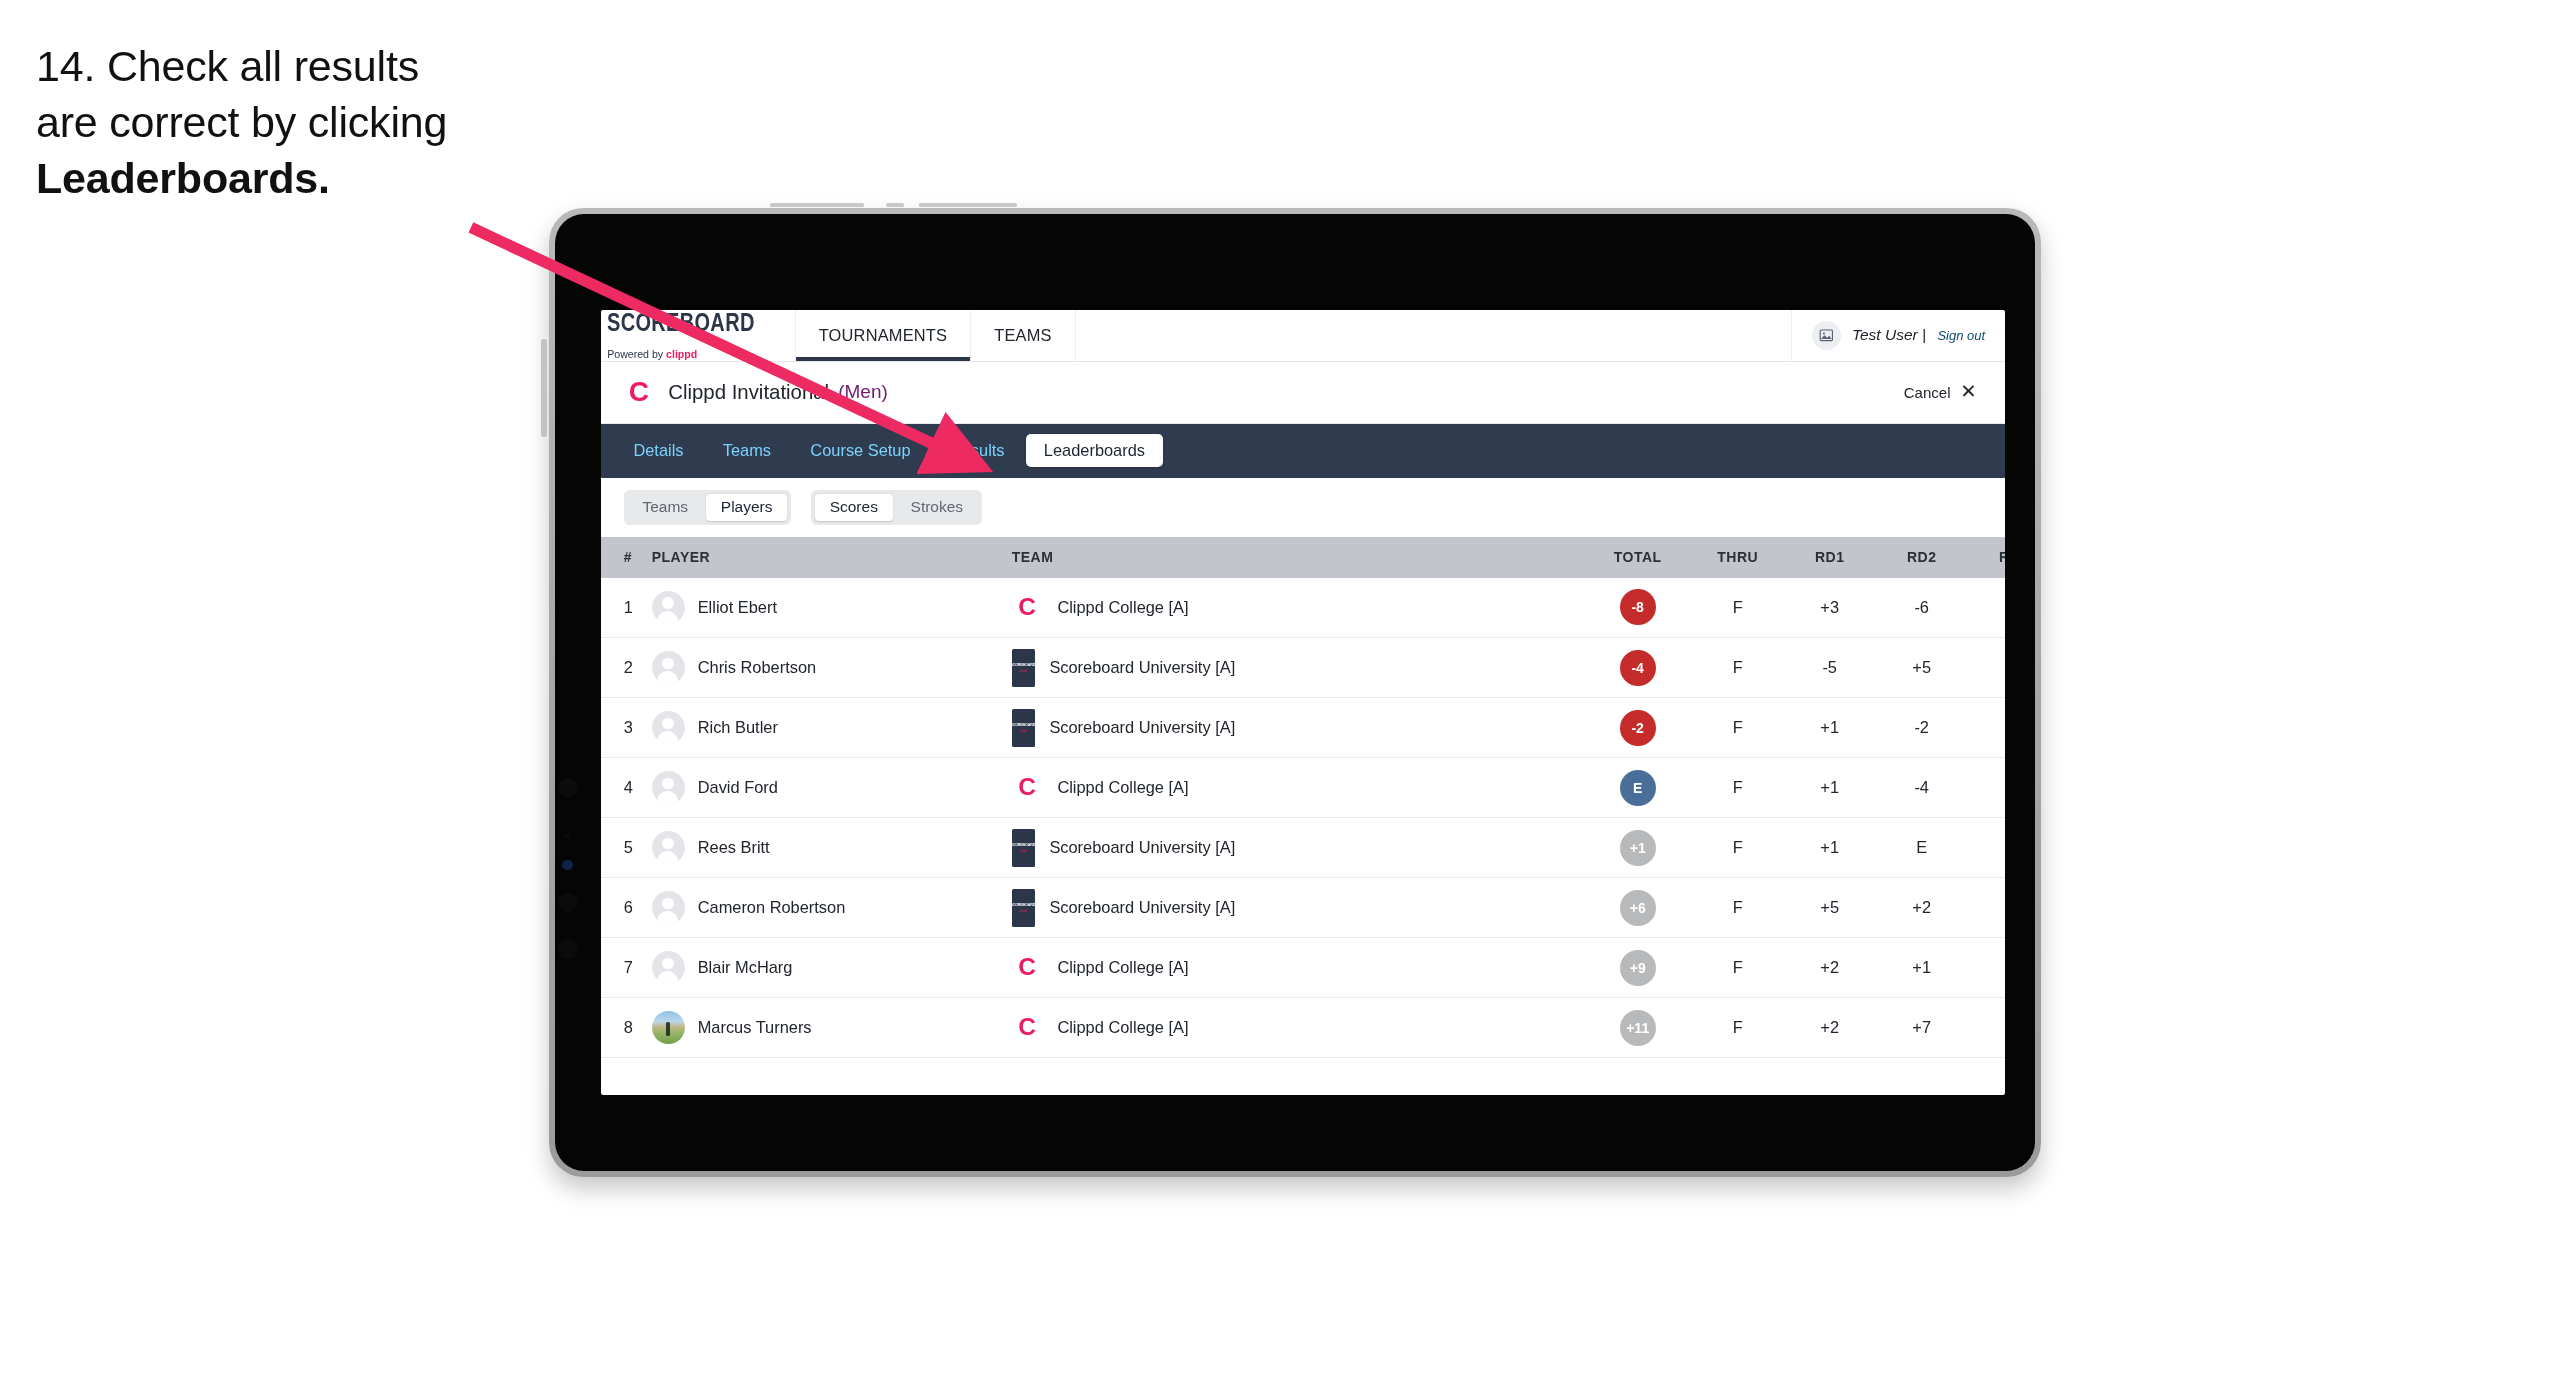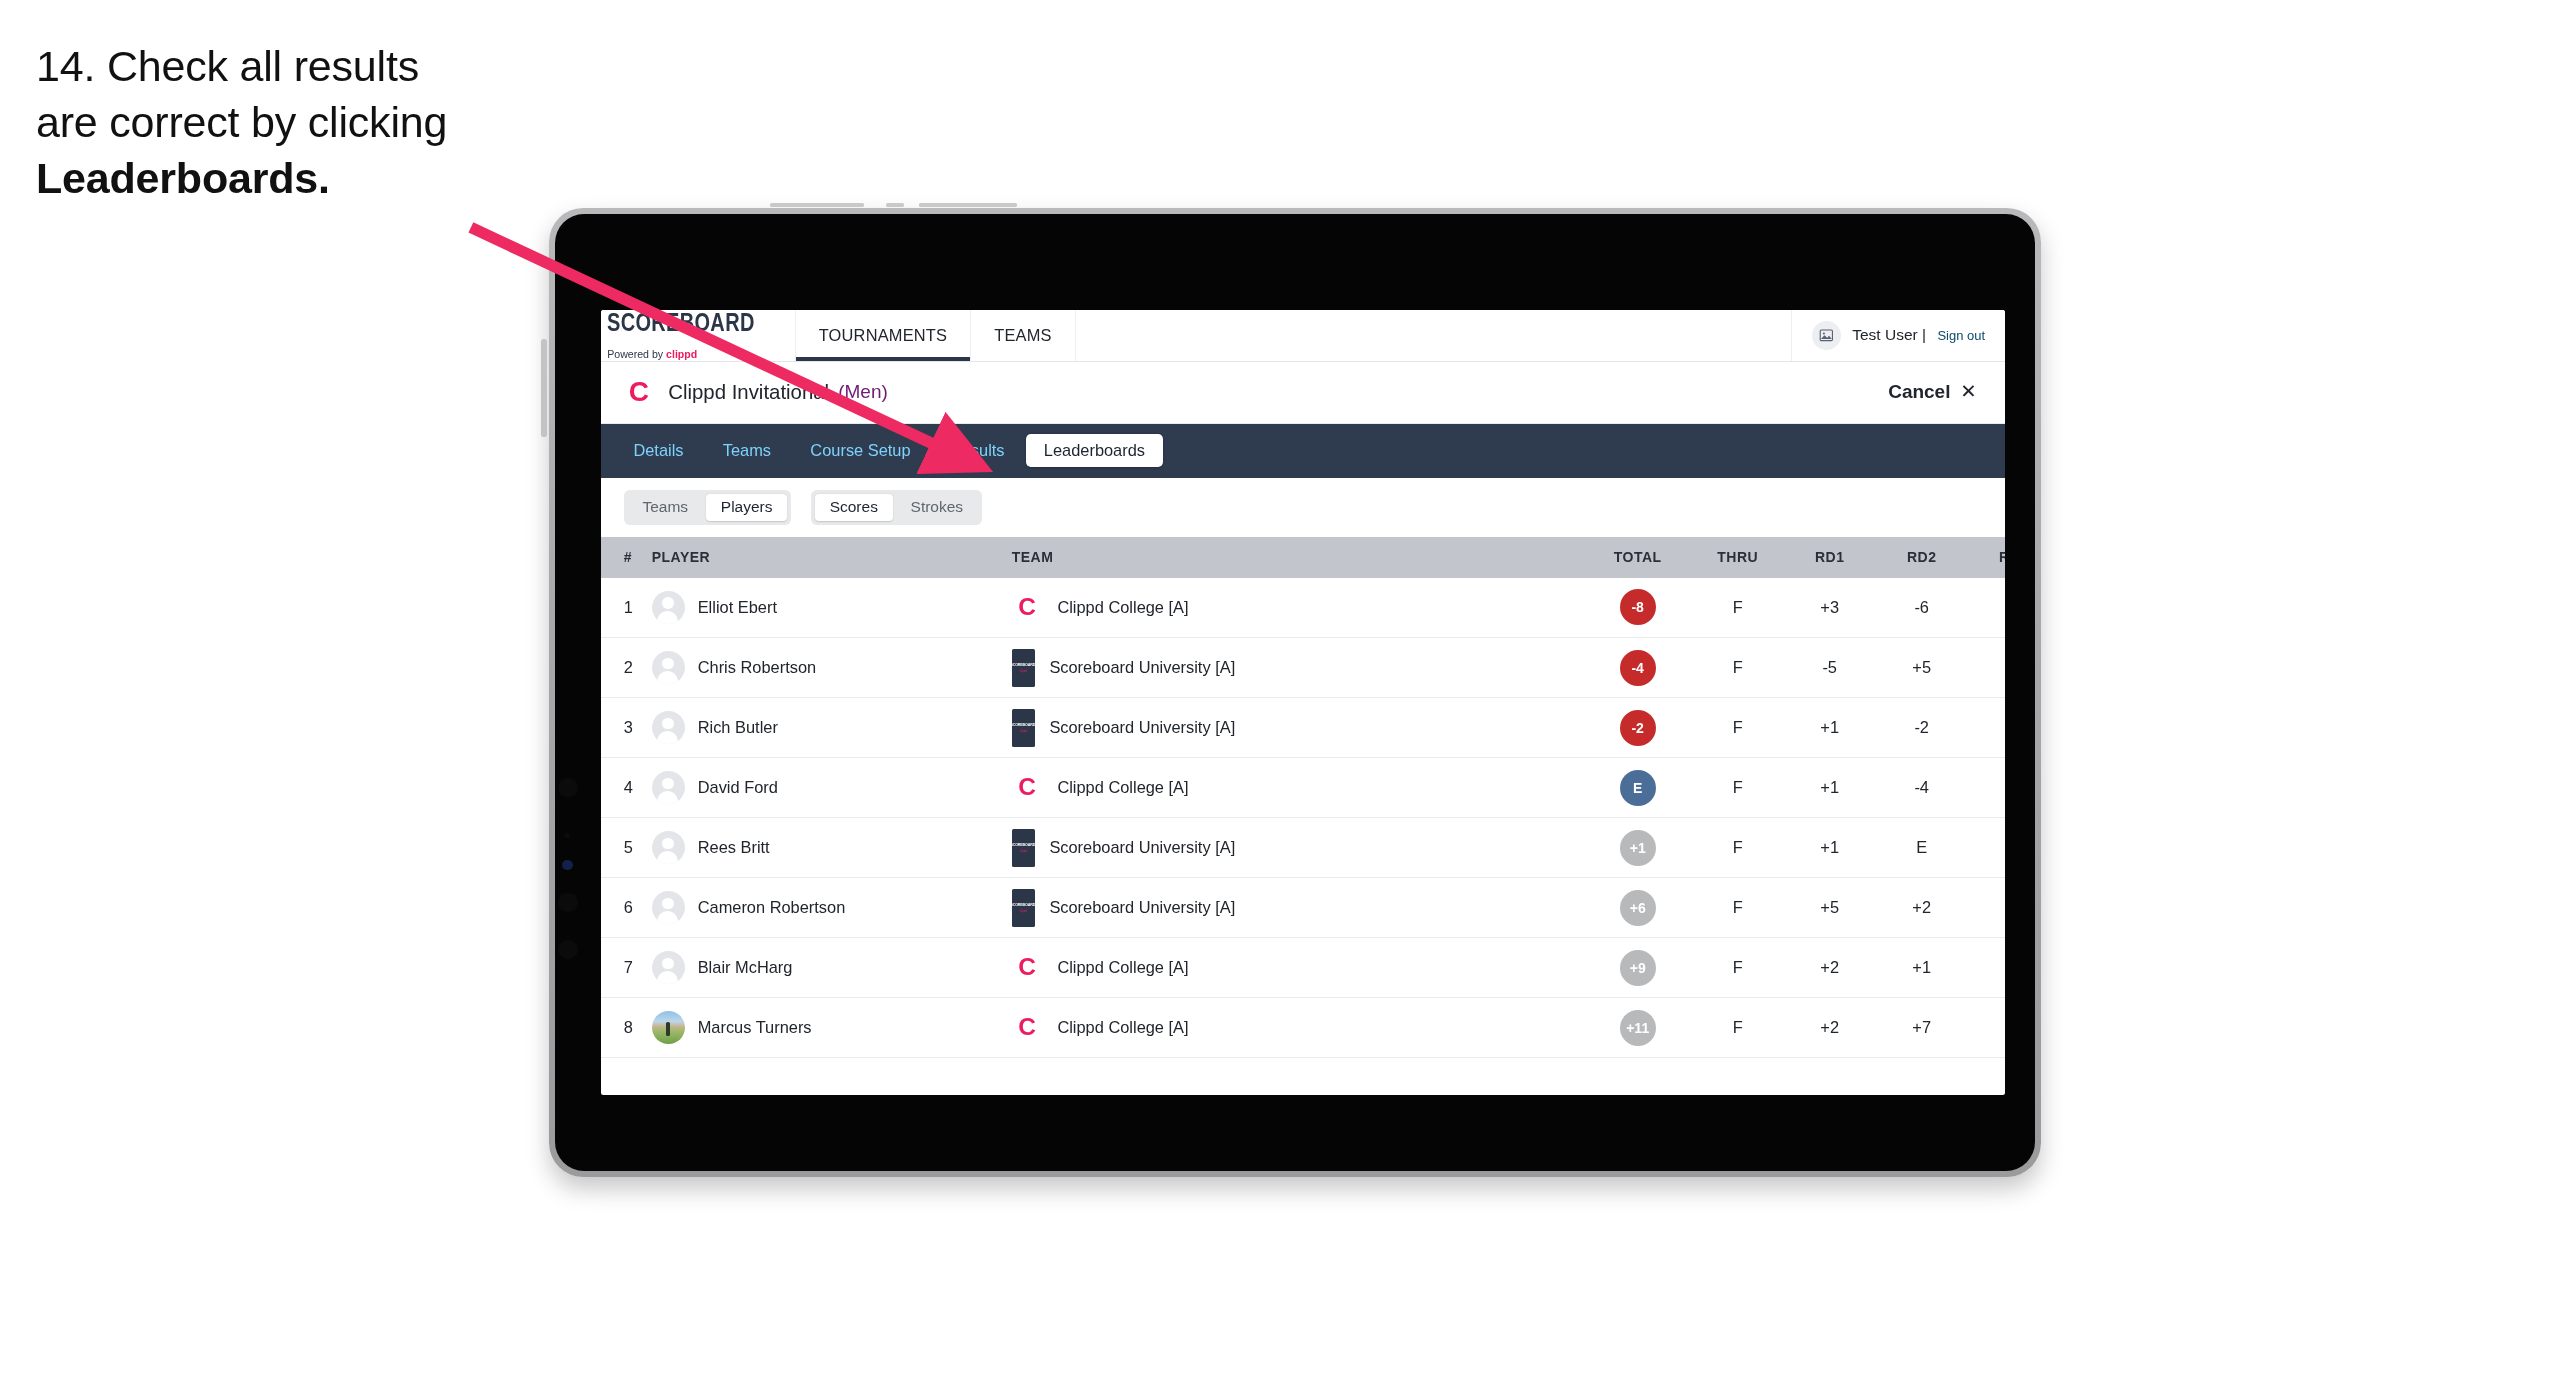--- a/index.html
+++ b/index.html
@@ -93,21 +93,21 @@
     padding: 0 23px;
     font-size: 16.4px; color:#21252c;
     border-right: 0.8px solid #eceef0;
     position: relative;
     letter-spacing: 0.2px;
   }
   .nav-tab.active::after {
     content:""; position:absolute; left:0; right:0; bottom:0; height:3.3px; background:#2b3648;
   }
   .nav-spacer { flex:1; border-right:0.8px solid #eceef0; }
-  .nav-right { display:flex; align-items:center; gap:11.4px; padding:0 19.6px; }
+  .nav-right { display:flex; align-items:center; gap:11.4px; padding:0 19.6px;font-style:italic; }
   .avatar-circle {
     width:29px; height:29px; border-radius:50%;
     background:#eceef1; display:flex; align-items:center; justify-content:center;
     color:#5a6170; font-size:14px;
   }
   .user-name { font-size:15.5px; color:#21252c; }
   .sign-out { font-size:13px; color:#0c4a6e; }
 
   
   .tourn-head {
@@ -118,21 +118,21 @@
     flex: 0 0 62px;
   }
   .c-logo {
     font-size: 28px; font-weight:bold; color:#ec1c5e;
     font-family:"Liberation Sans", sans-serif;
     line-height:1; width:33px;
   }
   .tourn-title { font-size:20.4px; color:#21252c; margin-left: 6.5px; }
   .tourn-gender { font-size:19px; color:#701a75; margin-left:9px; }
   .cancel-wrap { margin-left:auto; display:flex; align-items:center; gap:9.8px; }
-  .cancel-text { font-size:19px; color:#21252c;font-weight:bold; }
+  .cancel-text { font-size:15px; color:#21252c; }
   .cancel-x { font-size:19.6px; color:#21252c; line-height:1; }
 
   
   .tabstrip {
     background:#2f3b4f; height: 54px;
     display:flex; align-items:center;
     padding-left: 14.7px; gap: 3.3px;
     flex: 0 0 54px;
   }
   .tab {

